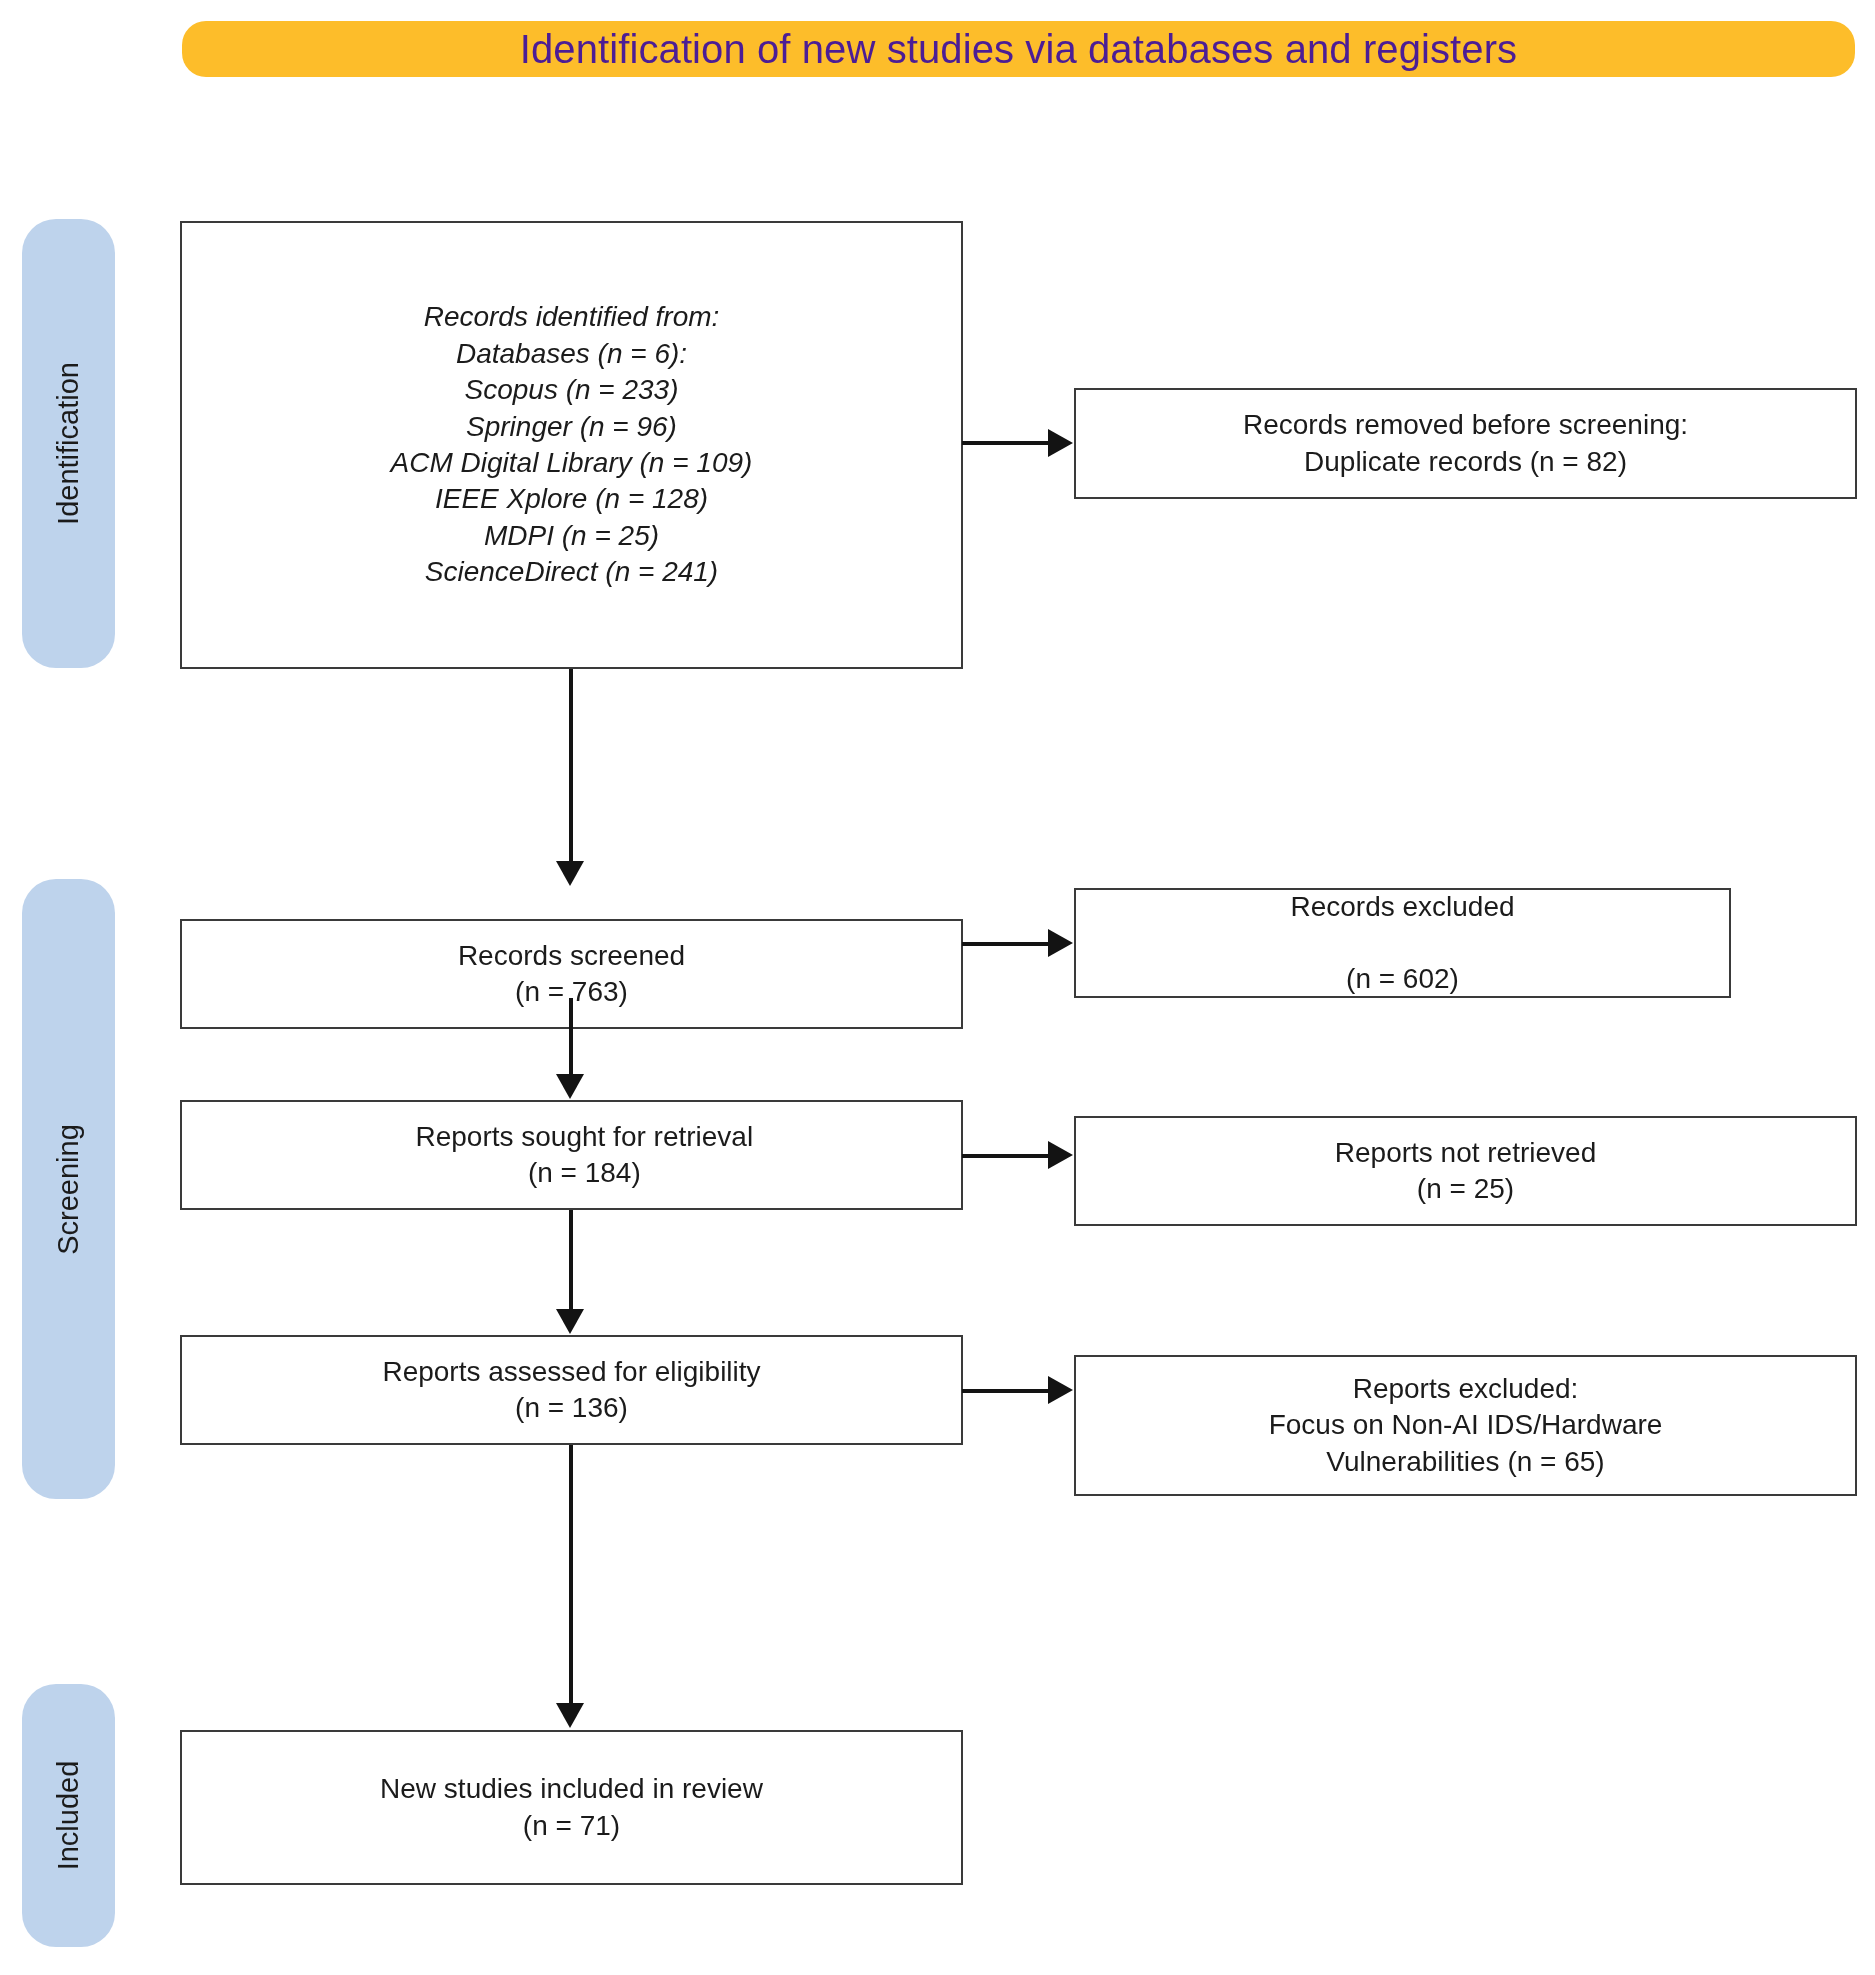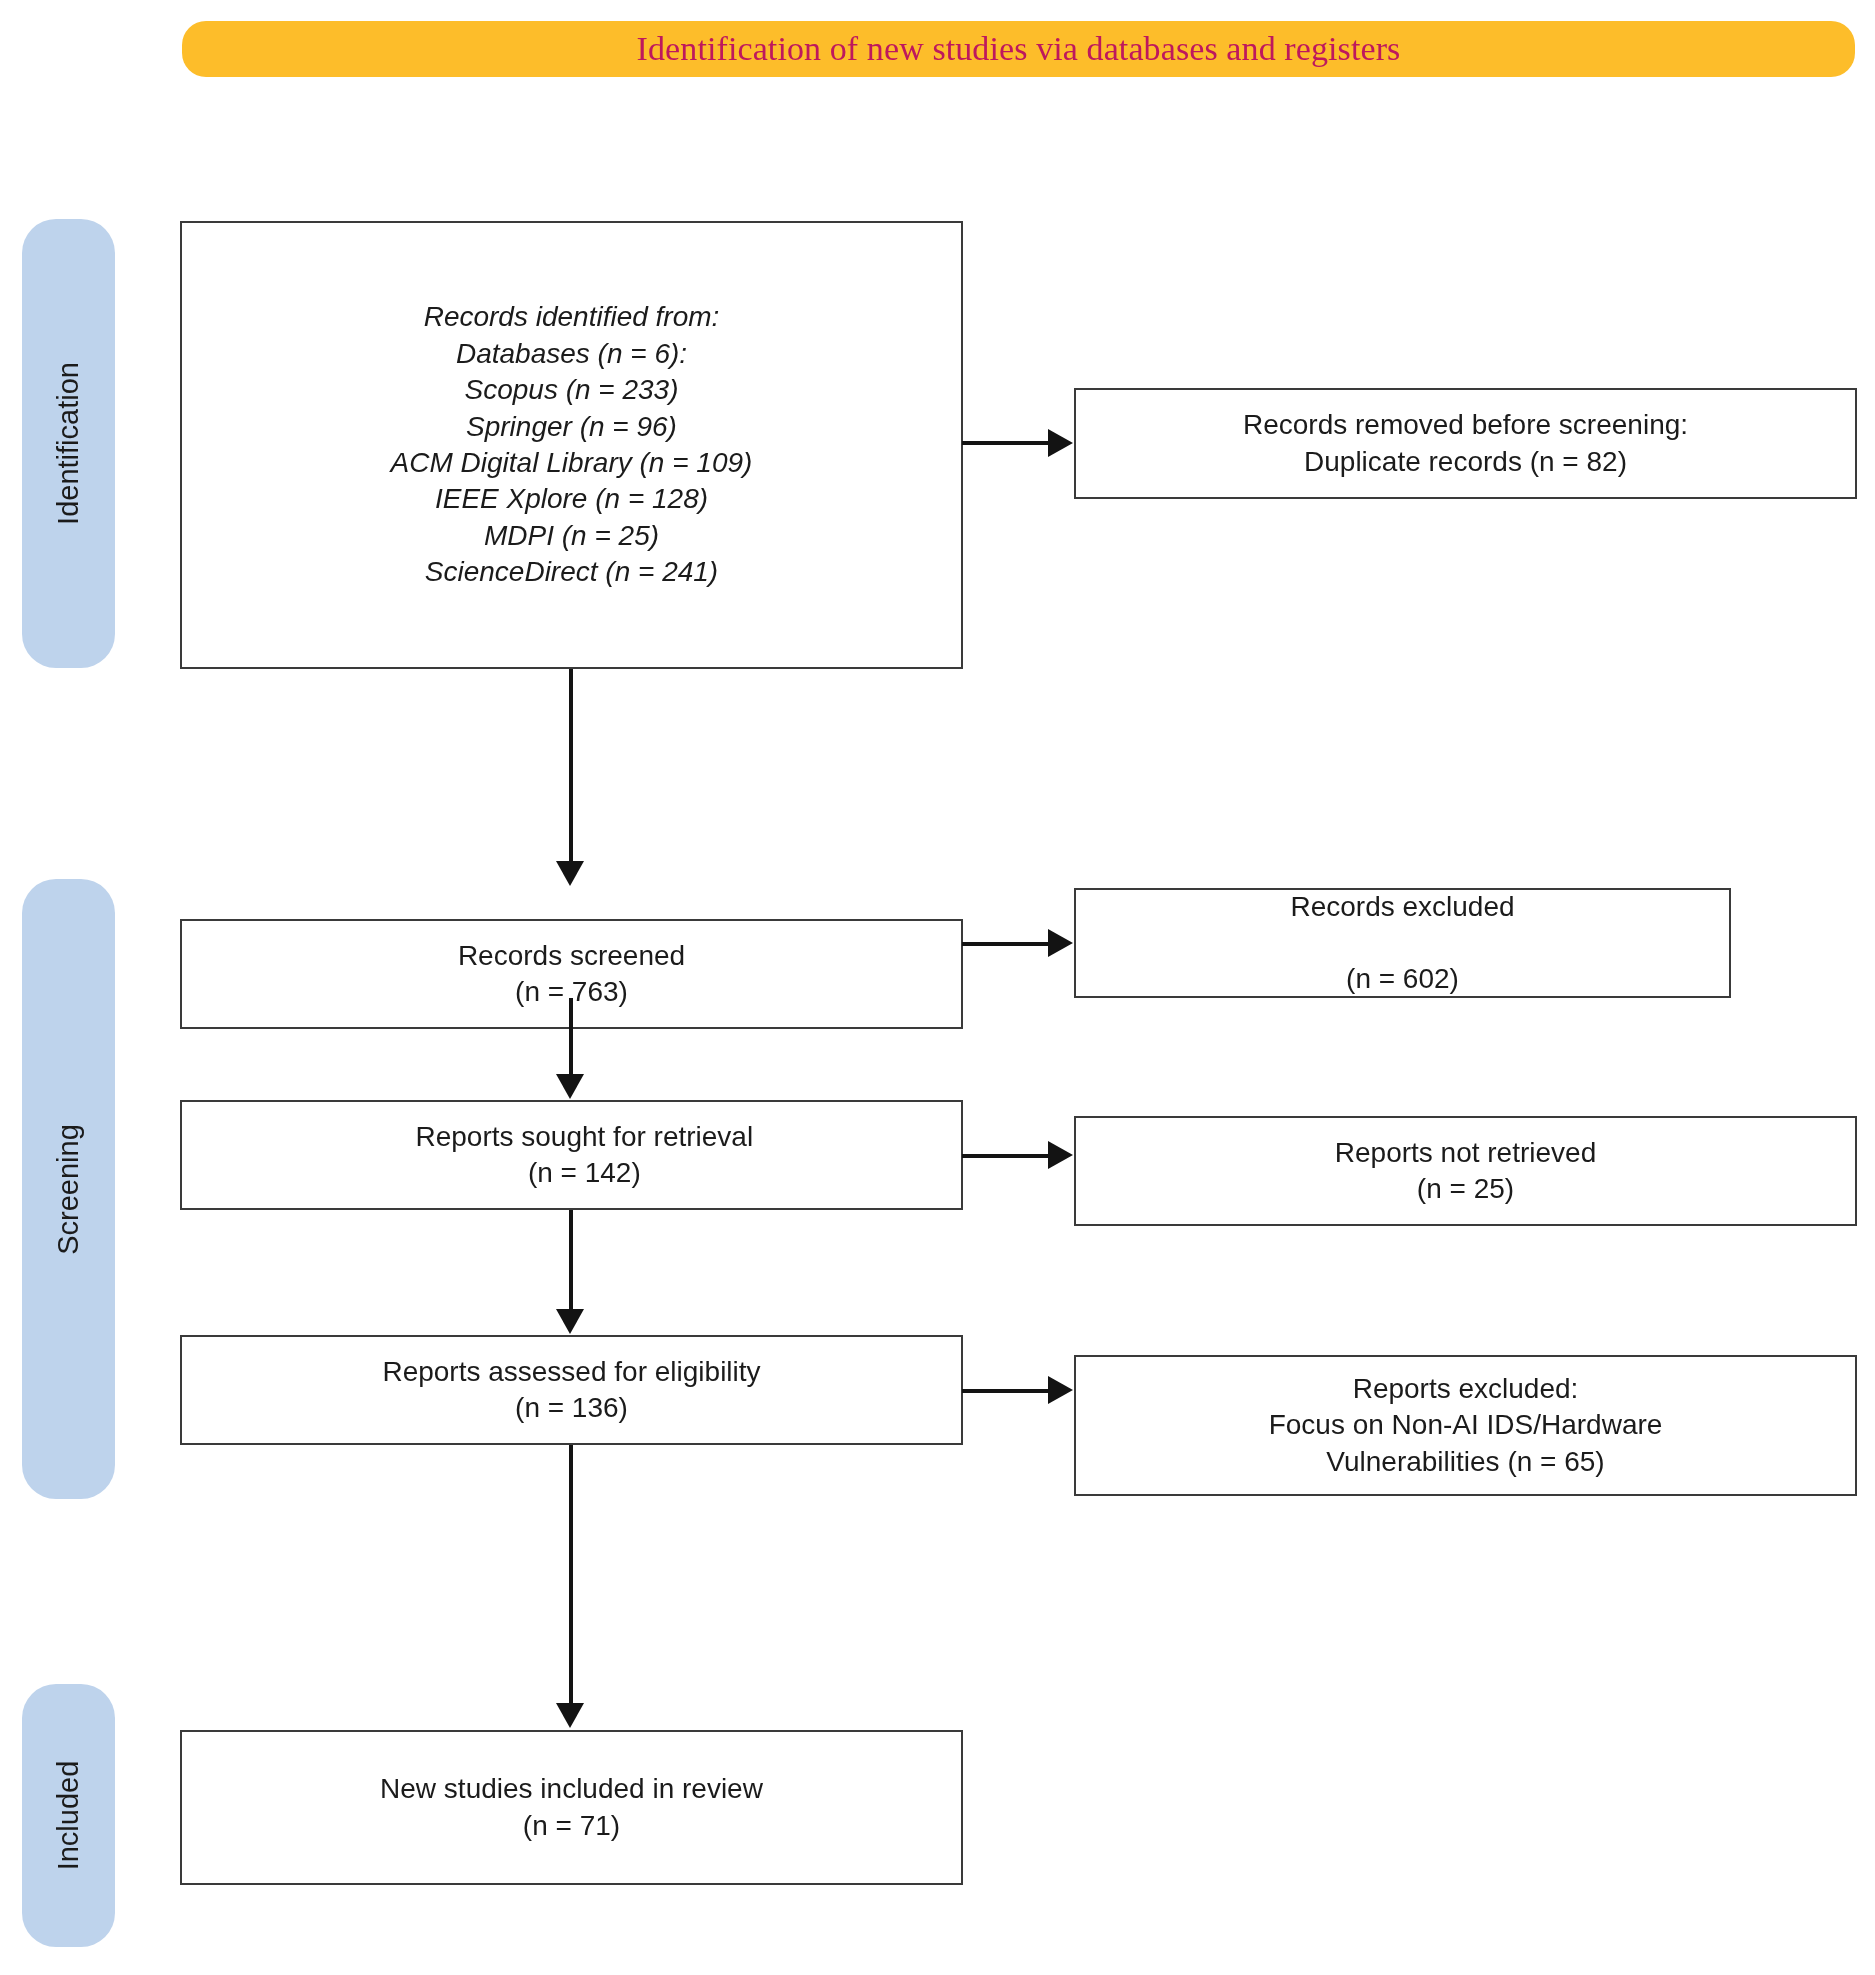--- a/index.html
+++ b/index.html
@@ -27,26 +27,25 @@
     top: 21px;
     width: 1673px;
     height: 56px;
     background: #fdbd2a;
     border-radius: 24px;
     display: flex;
     align-items: center;
     justify-content: center;
   }
   .banner-label {
-    font-size: 34px;
-    color: #be185d;
+    font-size: 40px;
+    color: #4c1d95;
     letter-spacing: 0.1px;
     line-height: 1;
     white-space: nowrap;
-    font-family: Liberation Serif, serif;
   }
 
   
   .stage-pill {
     position: absolute;
     left: 22px;
     width: 93px;
     background: #bed3ec;
     border-radius: 34px;
     display: flex;
@@ -165,21 +164,21 @@
     <div class="line">(n = 763)</div>
   </div>
 
   <div class="flow-box" id="box-excluded-recs">
     <div class="line">Records excluded</div>
     <div class="line">(n = 602)</div>
   </div>
 
   <div class="flow-box" id="box-sought">
     <div class="line">Reports sought for retrieval</div>
-    <div class="line">(n = 142)</div>
+    <div class="line">(n = 184)</div>
   </div>
 
   <div class="flow-box" id="box-not-retrieved">
     <div class="line">Reports not retrieved</div>
     <div class="line">(n = 25)</div>
   </div>
 
   <div class="flow-box" id="box-assessed">
     <div class="line">Reports assessed for eligibility</div>
     <div class="line">(n = 136)</div>

